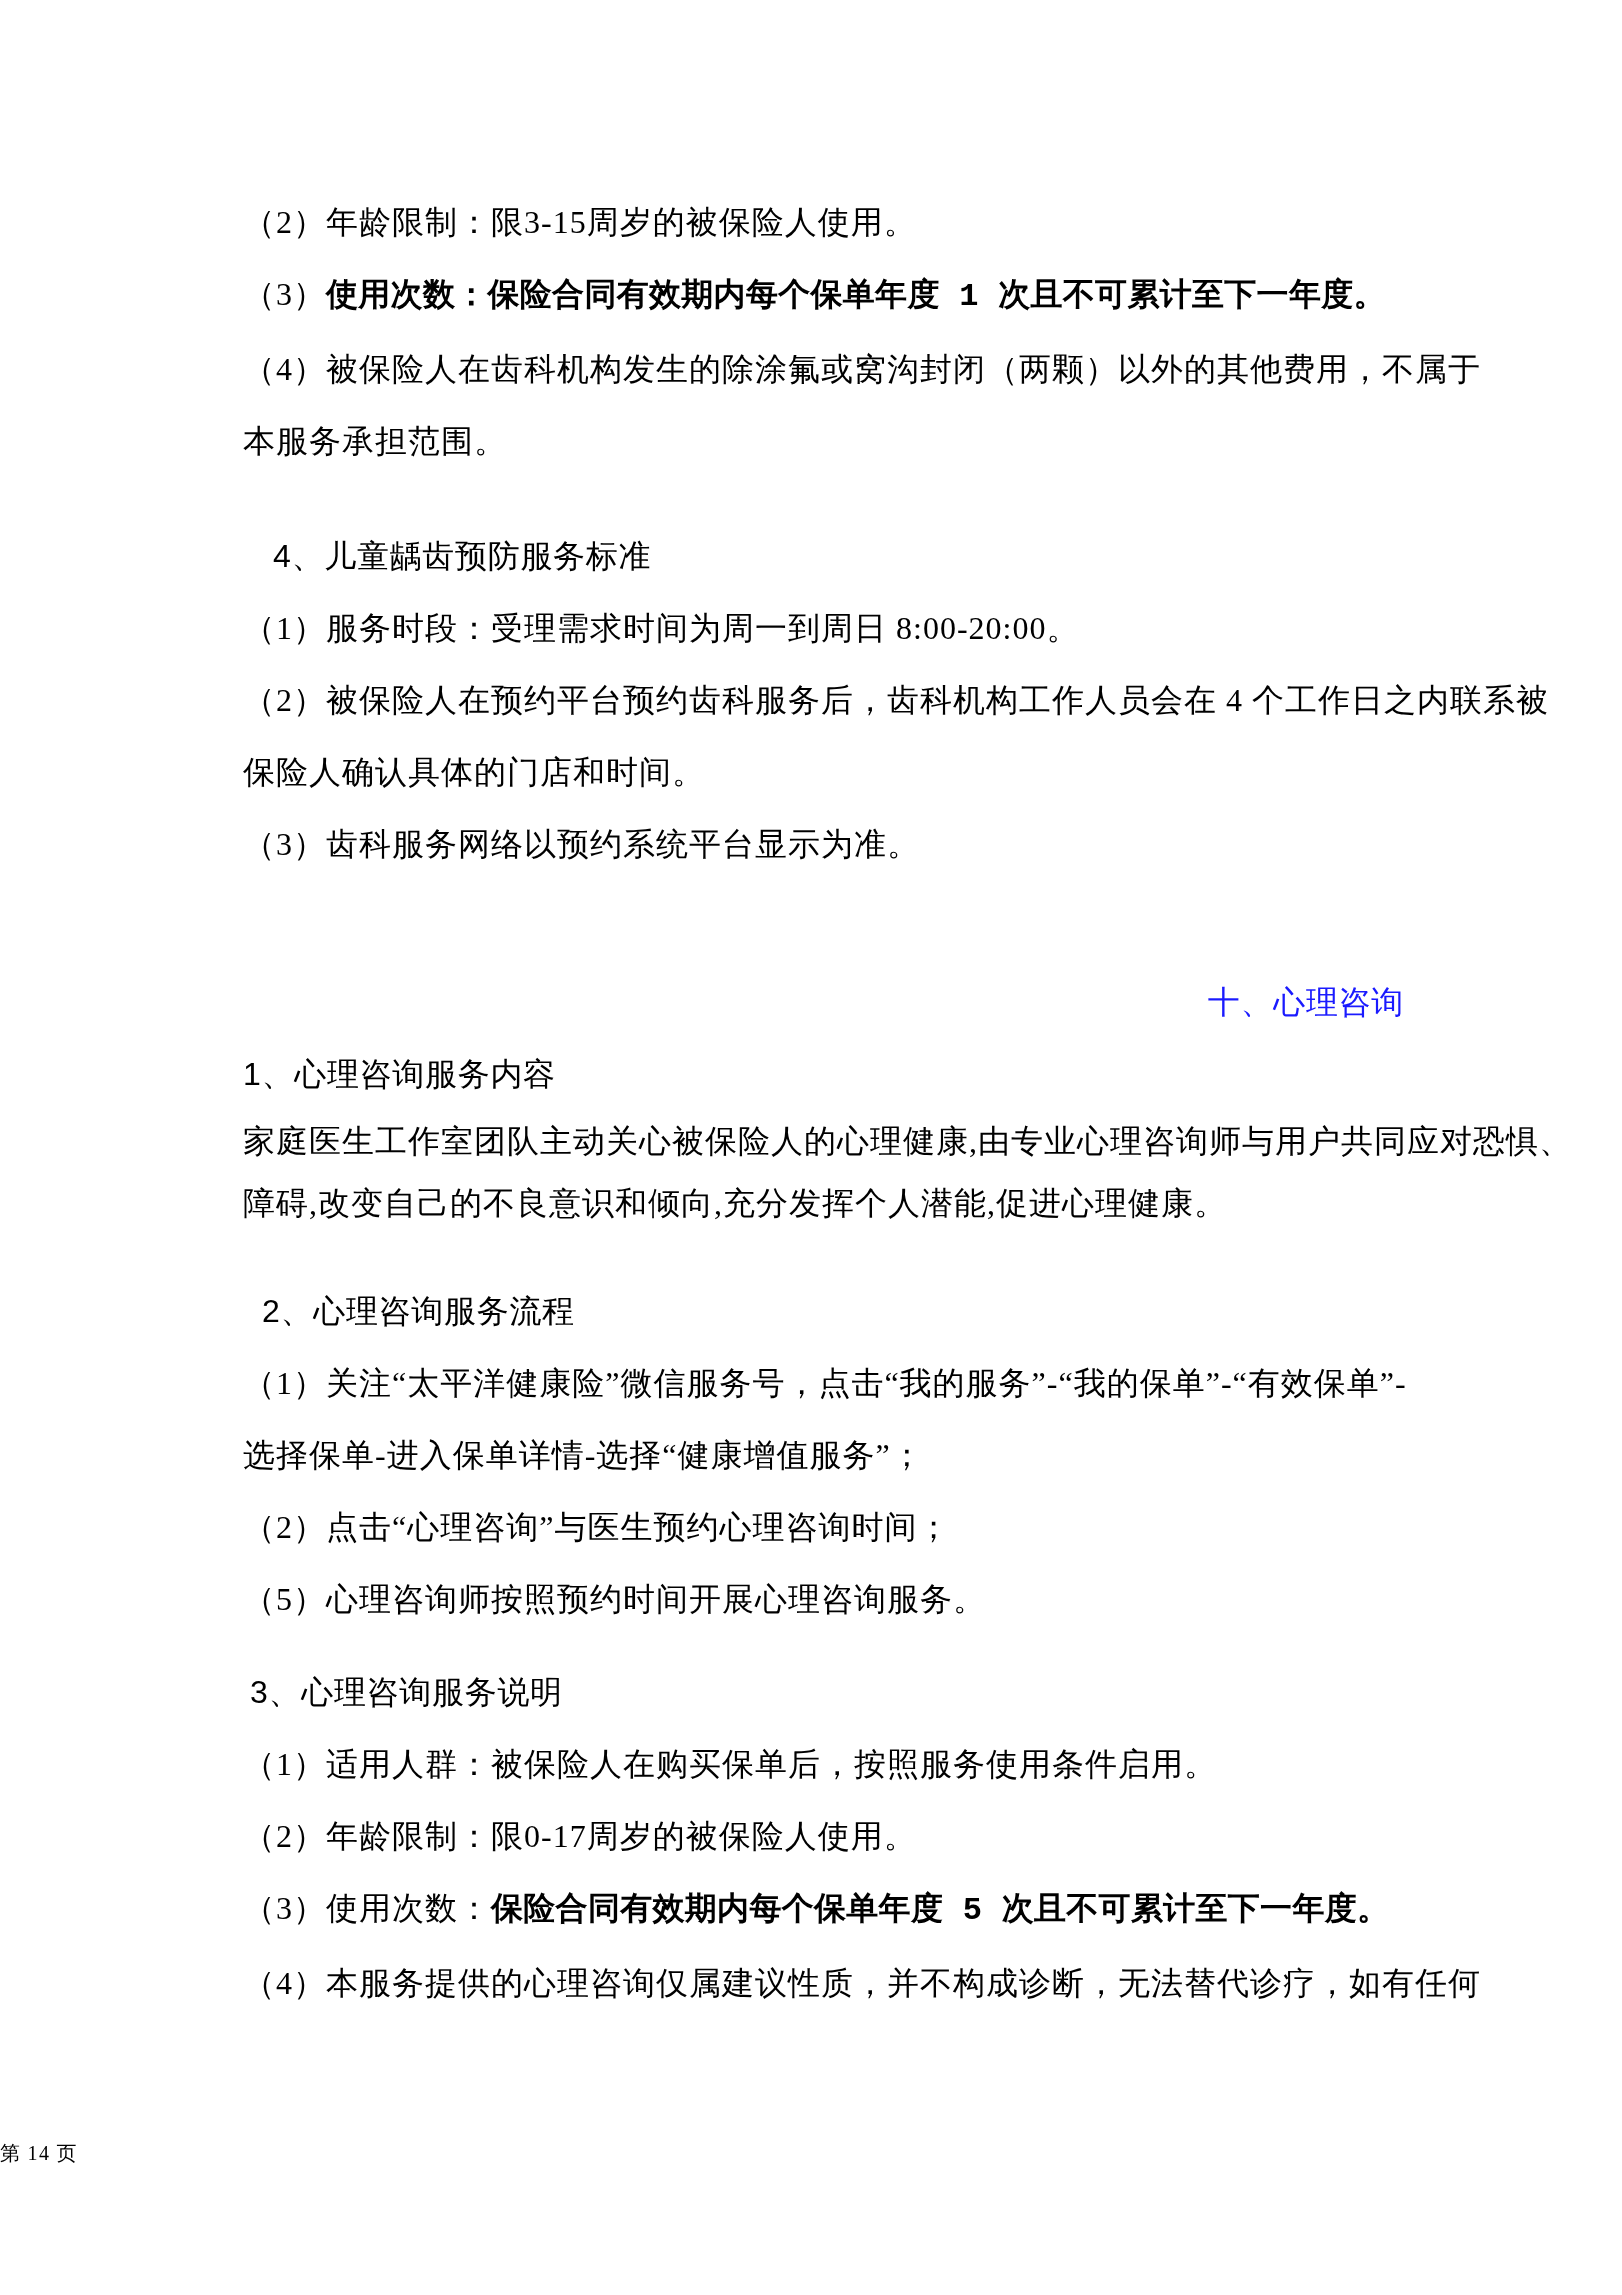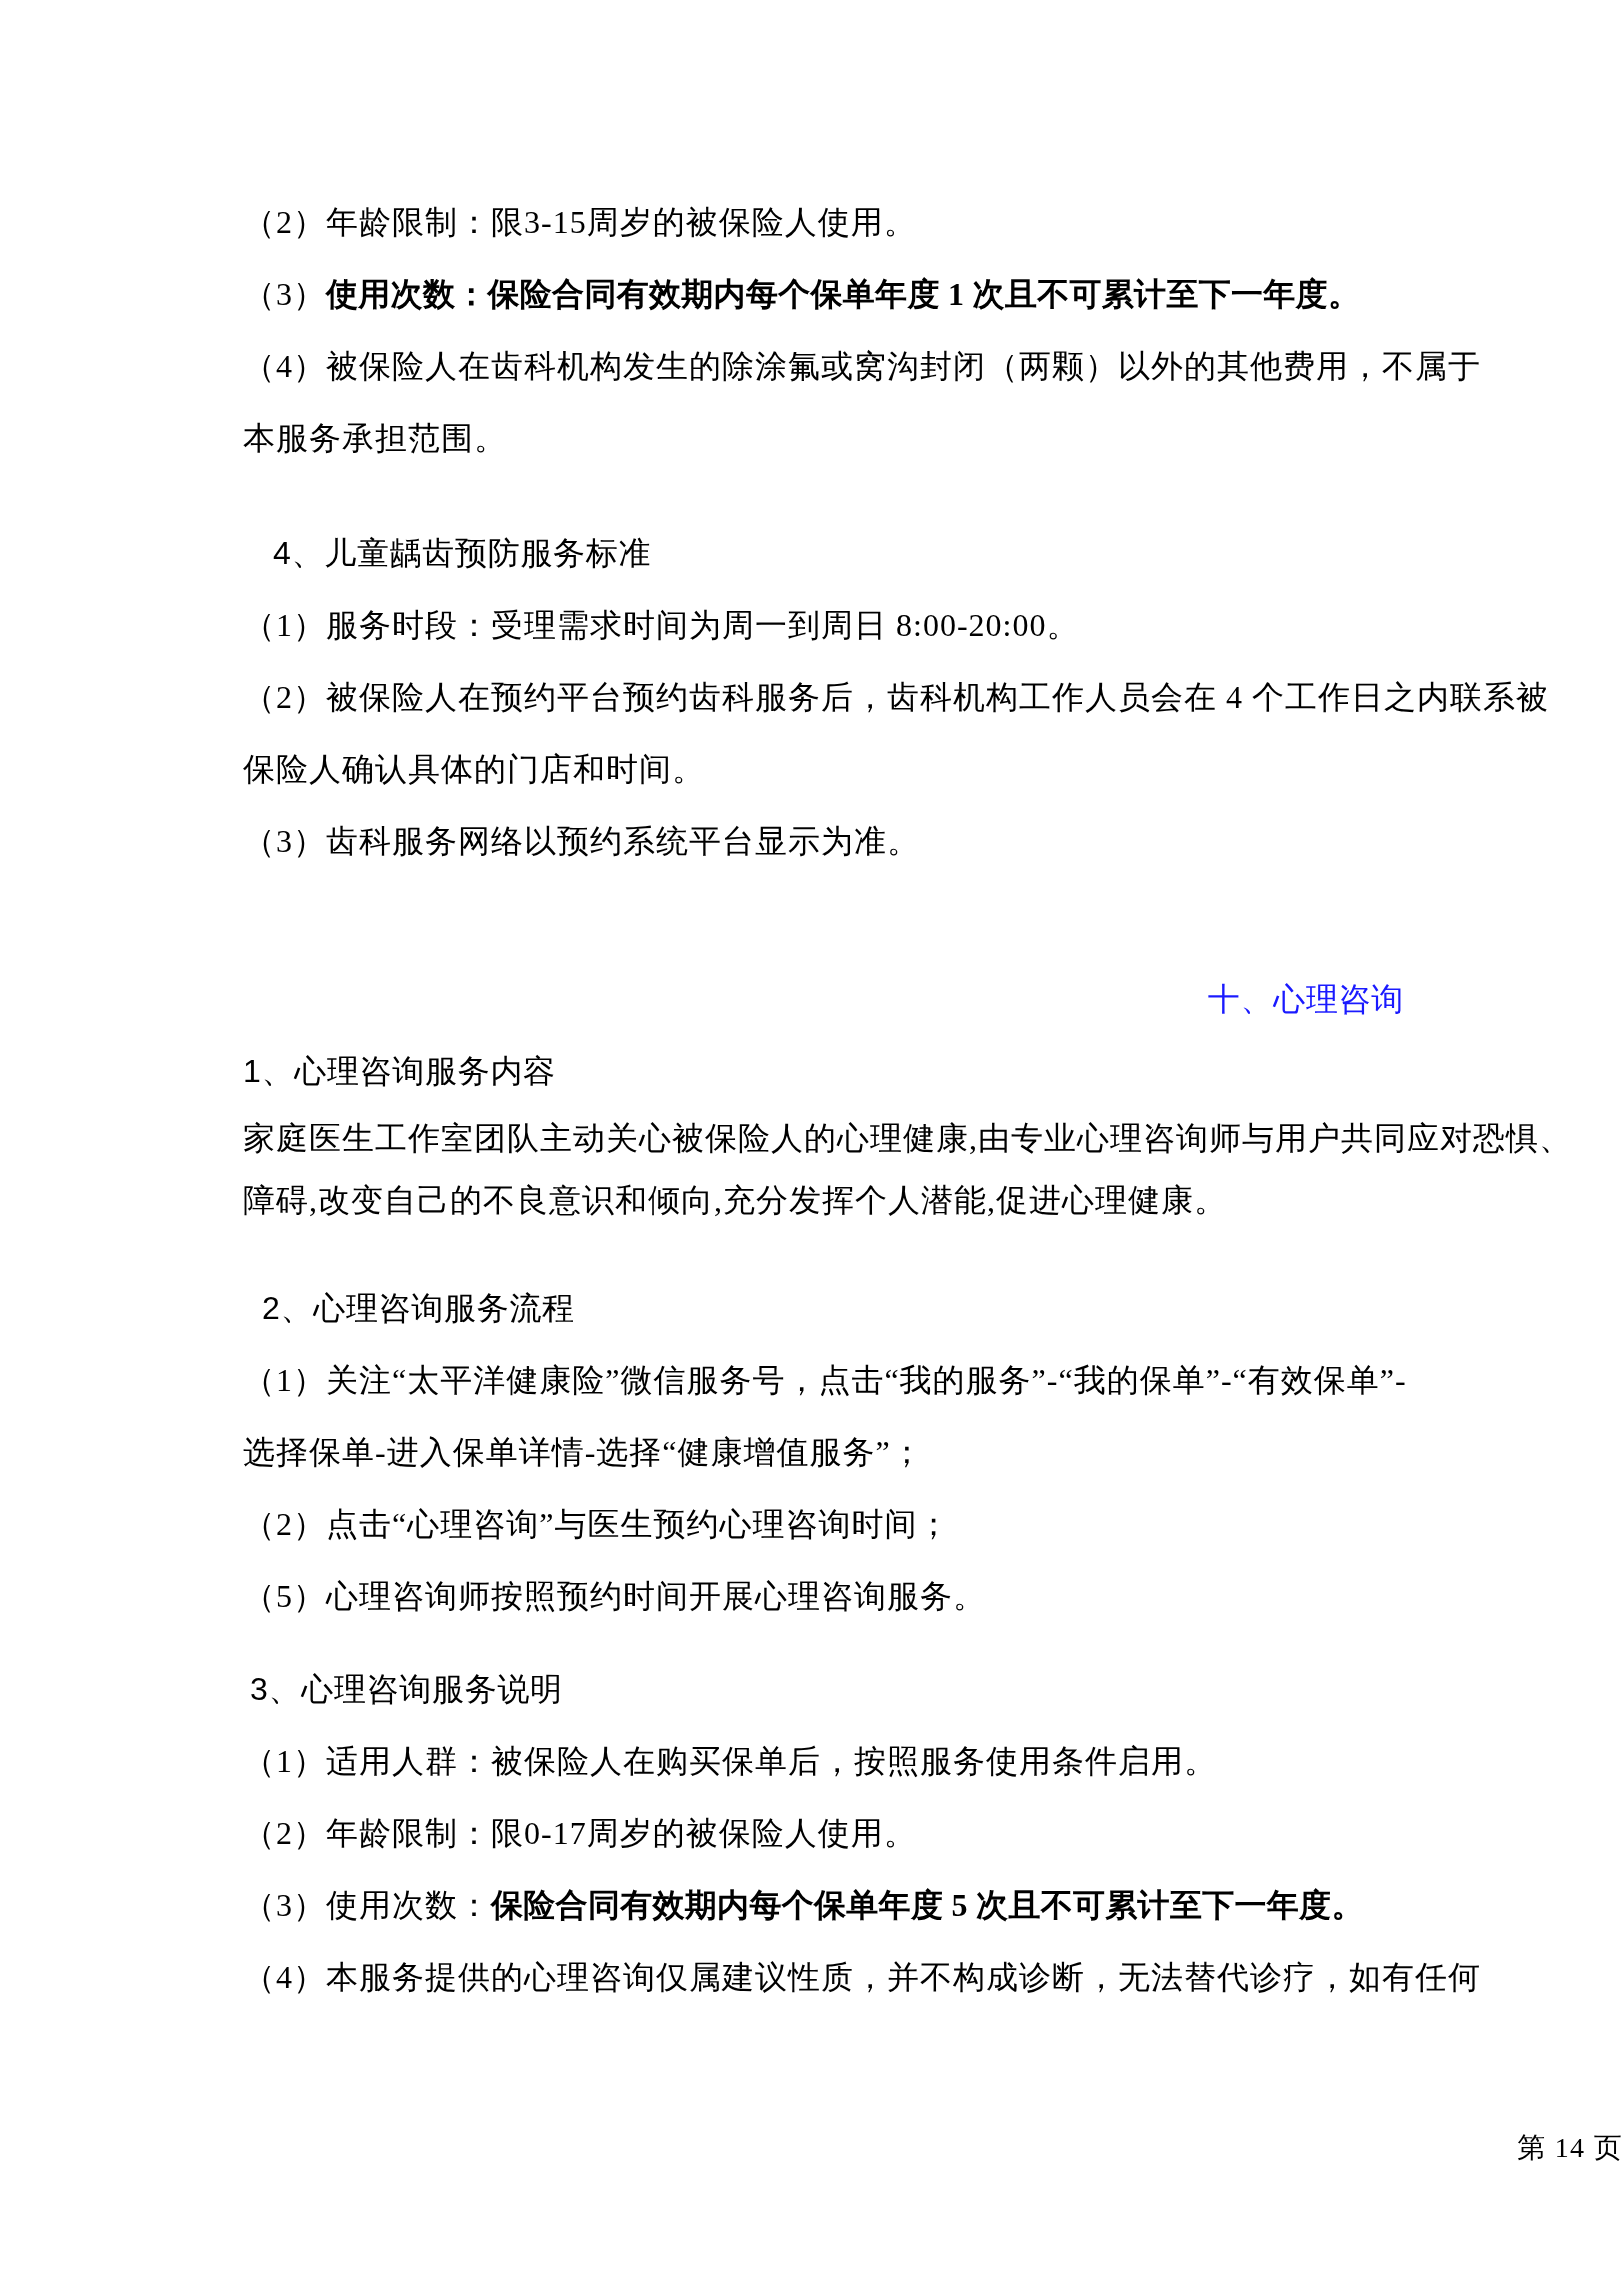--- a/index.html
+++ b/index.html
@@ -23,34 +23,34 @@
     line-height:72px;
     white-space:nowrap;
   }
   .para-line { line-height:62px; }
   .h {
     font-family:"Liberation Sans","DejaVu Sans",sans-serif;
     font-weight:normal;
     letter-spacing:0.7px;
   }
   .bold-run {
-    font-family:Liberation Serif, serif;
+    font-family:Liberation Mono, monospace;
     font-weight:bold;
     letter-spacing:0.3px;
   }
   .heading-4 { margin-top:43px; padding-left:30px; }
   .heading-blue { margin-top:86px; color:#1a1aff;text-align:right; }
   .gap-sub2 { margin-top:41px;margin-left:19px; }
   .gap-sub3 { margin-top:21px;margin-left:7px; }
   .footer {
     position:absolute;
     left:0; bottom:128px;
     width:100%;
-    text-align:right;
-    font-size:28px;
+    text-align:left;
+    font-size:20px;
     letter-spacing:1.3px;
   }
 </style>
 </head>
 <body>
 
 <div class="page">
   <div class="content">
 
     <div class="line">（2）年龄限制：限3-15周岁的被保险人使用。</div>

